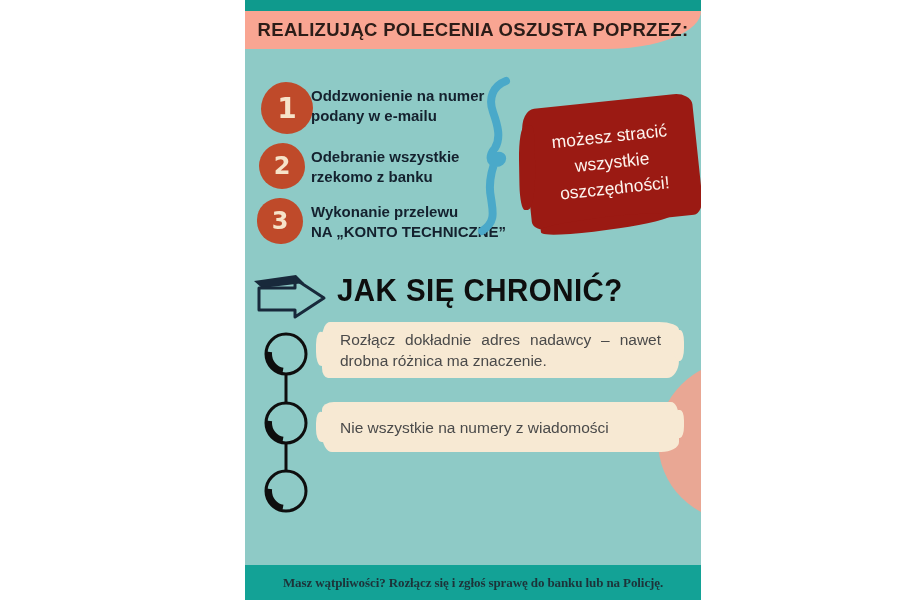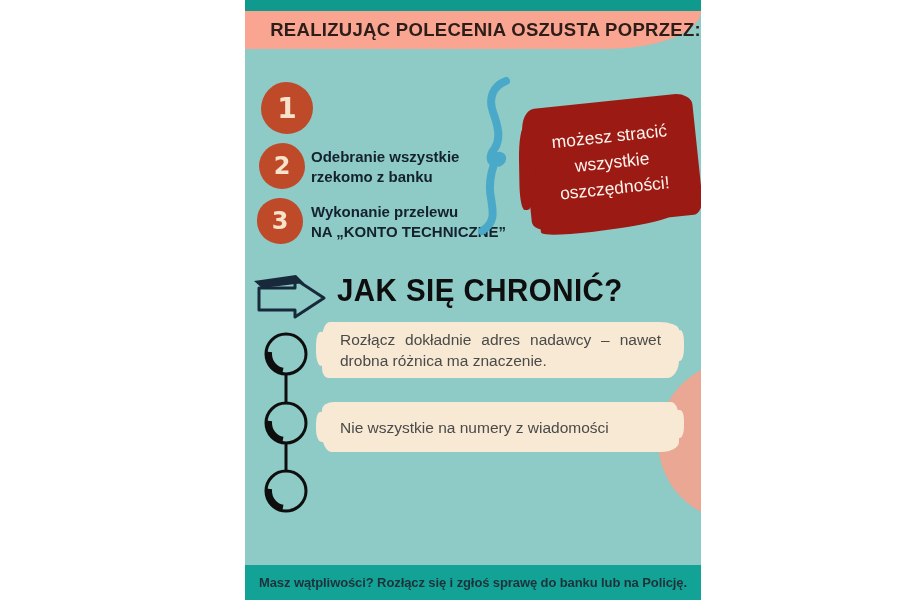--- a/index.html
+++ b/index.html
@@ -9,21 +9,21 @@
     --blue:#4aa9c9; --ink:#14212e; --text-dark:#2c1d18;
     --text-gray:#4a4a4a; --text-footer:#1d3339; --heading:#0e0e0e;
   }
   *{margin:0;padding:0;box-sizing:border-box;}
   body{background:#fff;font-family:"Liberation Sans",sans-serif;}
   .canvas{position:relative;width:910px;height:600px;background:#ffffff;overflow:hidden;margin:0;}
   .content{position:absolute;left:245px;top:0;width:456px;height:600px;background:var(--teal-body);overflow:hidden;}
 
   .topstrip{position:absolute;left:0;top:0;width:456px;height:11px;background:var(--teal-dark);}
   .header{position:absolute;left:0;top:11px;width:456px;height:38px;background:var(--salmon);
-          border-bottom-right-radius:95px 38px;display:flex;align-items:center;justify-content:flex-end;}
+          border-bottom-right-radius:95px 38px;display:flex;align-items:center;justify-content:center;}
   .header-title{font-size:18.5px;font-weight:bold;color:var(--text-dark);letter-spacing:.3px;white-space:nowrap;}
 
   .step-circle{position:absolute;border-radius:50%;background:var(--rust);
                display:flex;align-items:center;justify-content:center;}
   .step-circle span{color:var(--cream-number);font-weight:bold;font-family:"DejaVu Sans",sans-serif;}
   .c1{left:16px;top:82px;width:52px;height:52px;border-radius:48% 52% 50% 50%/52% 50% 50% 48%;}
   .c1 span{font-size:28px;}
   .c2{left:14px;top:143px;width:46px;height:46px;border-radius:52% 48% 50% 50%/50% 52% 48% 50%;}
   .c2 span{font-size:24px;}
   .c3{left:12px;top:198px;width:46px;height:46px;border-radius:50% 50% 48% 52%/48% 52% 50% 50%;}
@@ -56,37 +56,41 @@
   .tip::before{content:"";position:absolute;left:-6px;top:10px;width:12px;height:60%;
        background:var(--cream);transform:skewY(8deg);border-radius:40%;}
   .tip::after{content:"";position:absolute;right:-5px;top:8px;width:10px;height:55%;
        background:var(--cream);transform:skewY(-6deg);border-radius:40%;}
   .tip1{top:322px;height:56px;border-radius:8px 20px 12px 6px/16px 8px 18px 10px;}
   .tip2{top:402px;height:50px;border-radius:12px 8px 18px 10px/8px 16px 10px 18px;}
   .tip3{top:470px;height:50px;border-radius:6px 16px 8px 20px/14px 10px 16px 8px;}
   .justify-line{text-align:justify;text-align-last:justify;}
 
   .footer{position:absolute;left:0;top:565px;width:456px;height:35px;background:var(--teal-footer);
-        display:flex;align-items:center;justify-content:center;}
+        display:flex;align-items:center;justify-content:center;font-family:Liberation Serif, serif;}
   .footer-text{font-size:13px;font-weight:bold;color:var(--text-footer);letter-spacing:-.1px;white-space:nowrap;}
 </style>
 </head>
 <body>
 
 <div class="canvas">
   <div class="content">
 
     <div class="topstrip"></div>
 
     <div class="header">
       <div class="header-title">REALIZUJĄC POLECENIA OSZUSTA POPRZEZ:</div>
     </div>
 
     <div class="step-circle c1">
       <span>1</span>
+    </div>
+    <div class="step-text t1">
+      <div>Oddzwonienie na numer</div>
+      <div>podany w e-mailu</div>
     </div>
 
     <div class="step-circle c2">
       <span>2</span>
     </div>
     <div class="step-text t2">
       <div>Odebranie wszystkie</div>
       <div>rzekomo z banku</div>
     </div>
 

